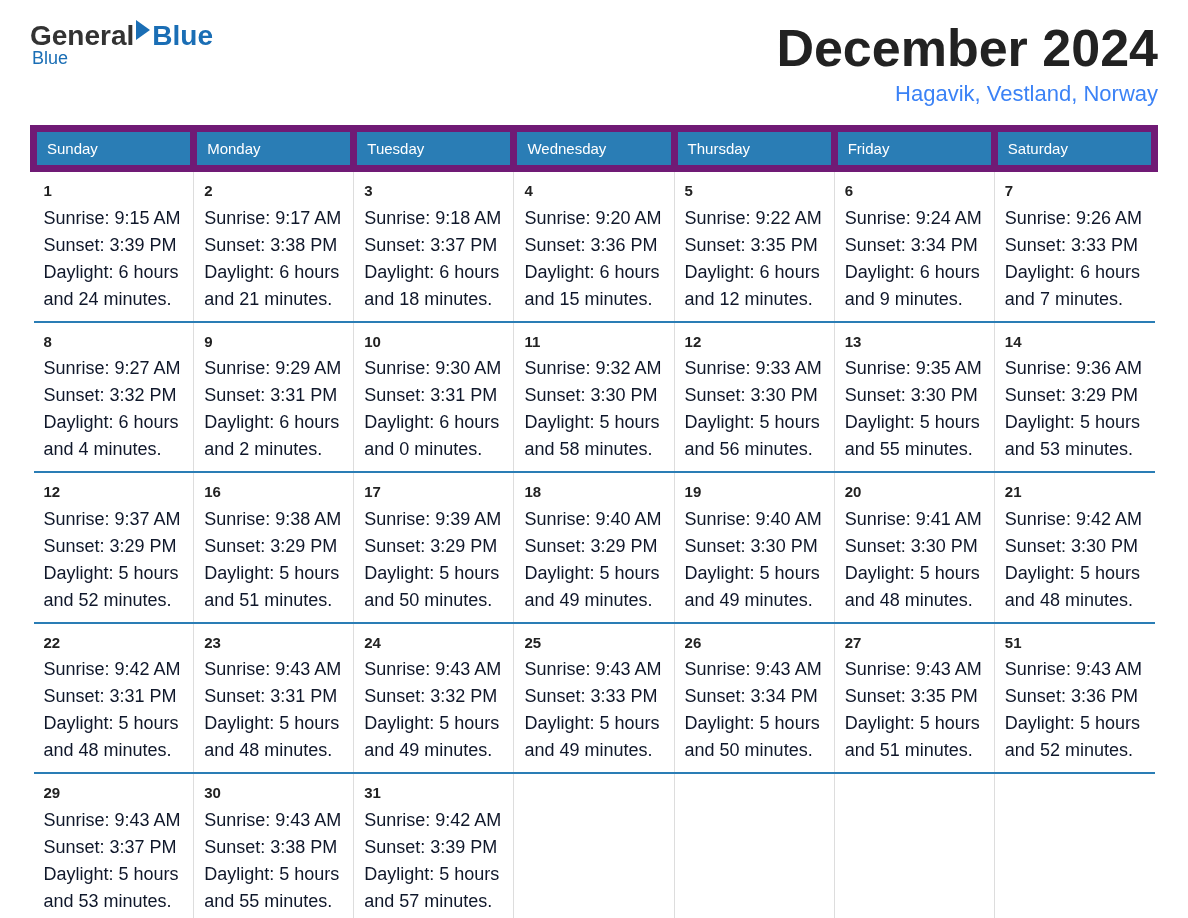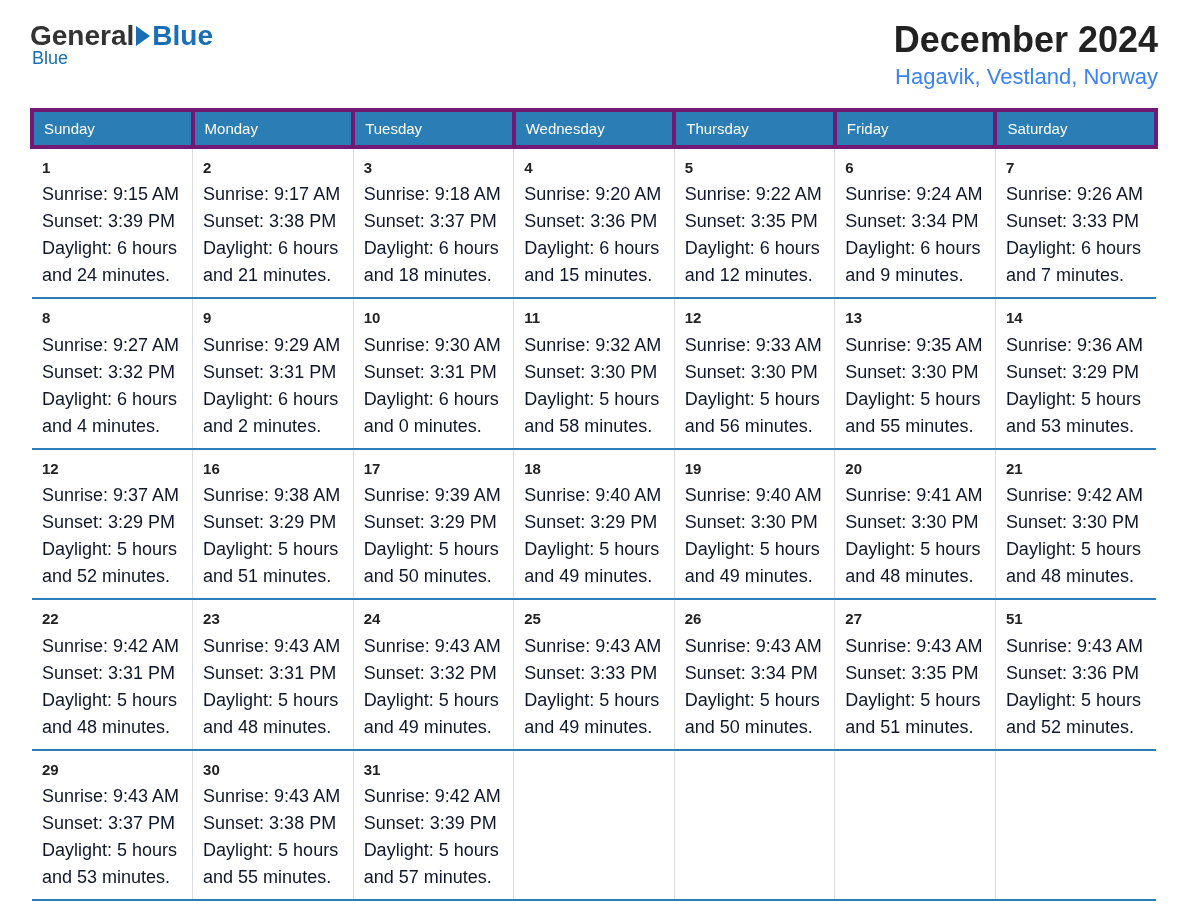--- a/index.html
+++ b/index.html
@@ -16,40 +16,39 @@
       align-items: flex-start;
       margin-bottom: 18px;
     }
     .logo {
       display: flex;
       flex-direction: column;
       align-items: flex-start;
     }
     .logo-text {
       display: flex;
-      align-items: center;
       font-size: 28px;
       font-weight: bold;
       color: #333;
     }
     .logo-general { color: #333; }
     .logo-arrow {
       width: 0;
       height: 0;
       border-left: 14px solid #1a6eb5;
       border-top: 10px solid transparent;
       border-bottom: 10px solid transparent;
       margin: 0 2px;
       display: inline-block;
     }
     .logo-blue { color: #1a6eb5; font-size: 28px; font-weight: bold; }
     .logo-sub { color: #1a6eb5; font-size: 18px; margin-top: -4px; padding-left: 2px; }
     .title-block { text-align: right; }
     .month-title {
-      font-size: 36px;
+      font-size: 52px;
       font-weight: bold;
       color: #222;
       line-height: 1.1;
     }
     .location {
       font-size: 22px;
       color: #3b82f6;
       margin-top: 4px;
     }
     table {
@@ -57,21 +56,21 @@
       border-collapse: collapse;
       font-size: 13.5px;
     }
     thead tr th {
       background-color: #2a7db5;
       color: #fff;
       padding: 8px 10px;
       text-align: left;
       font-size: 15px;
       font-weight: normal;
-      border: 4px solid #701a75;
+      border: 7px solid #701a75;
     }
     tbody tr {
       border-bottom: 2px solid #2a7db5;
     }
     tbody tr td {
       vertical-align: top;
       padding: 8px 10px;
       border-right: 1px solid #ddd;
       width: 14.28%;
       min-height: 90px;

